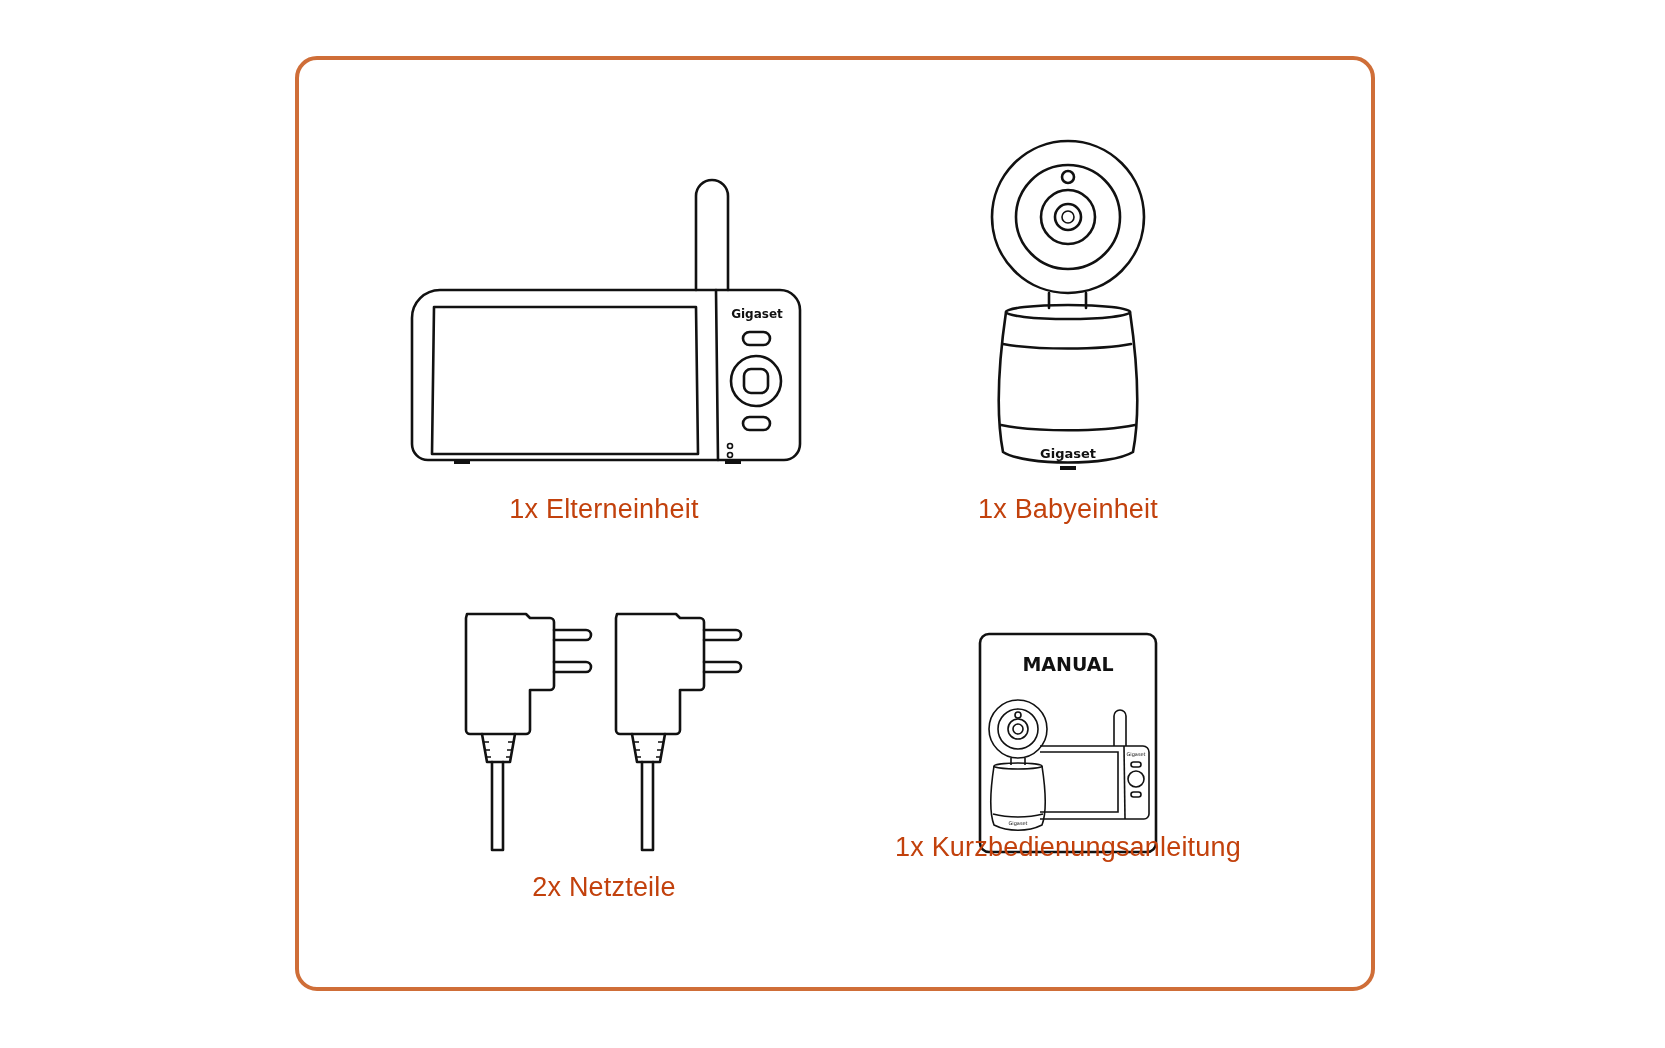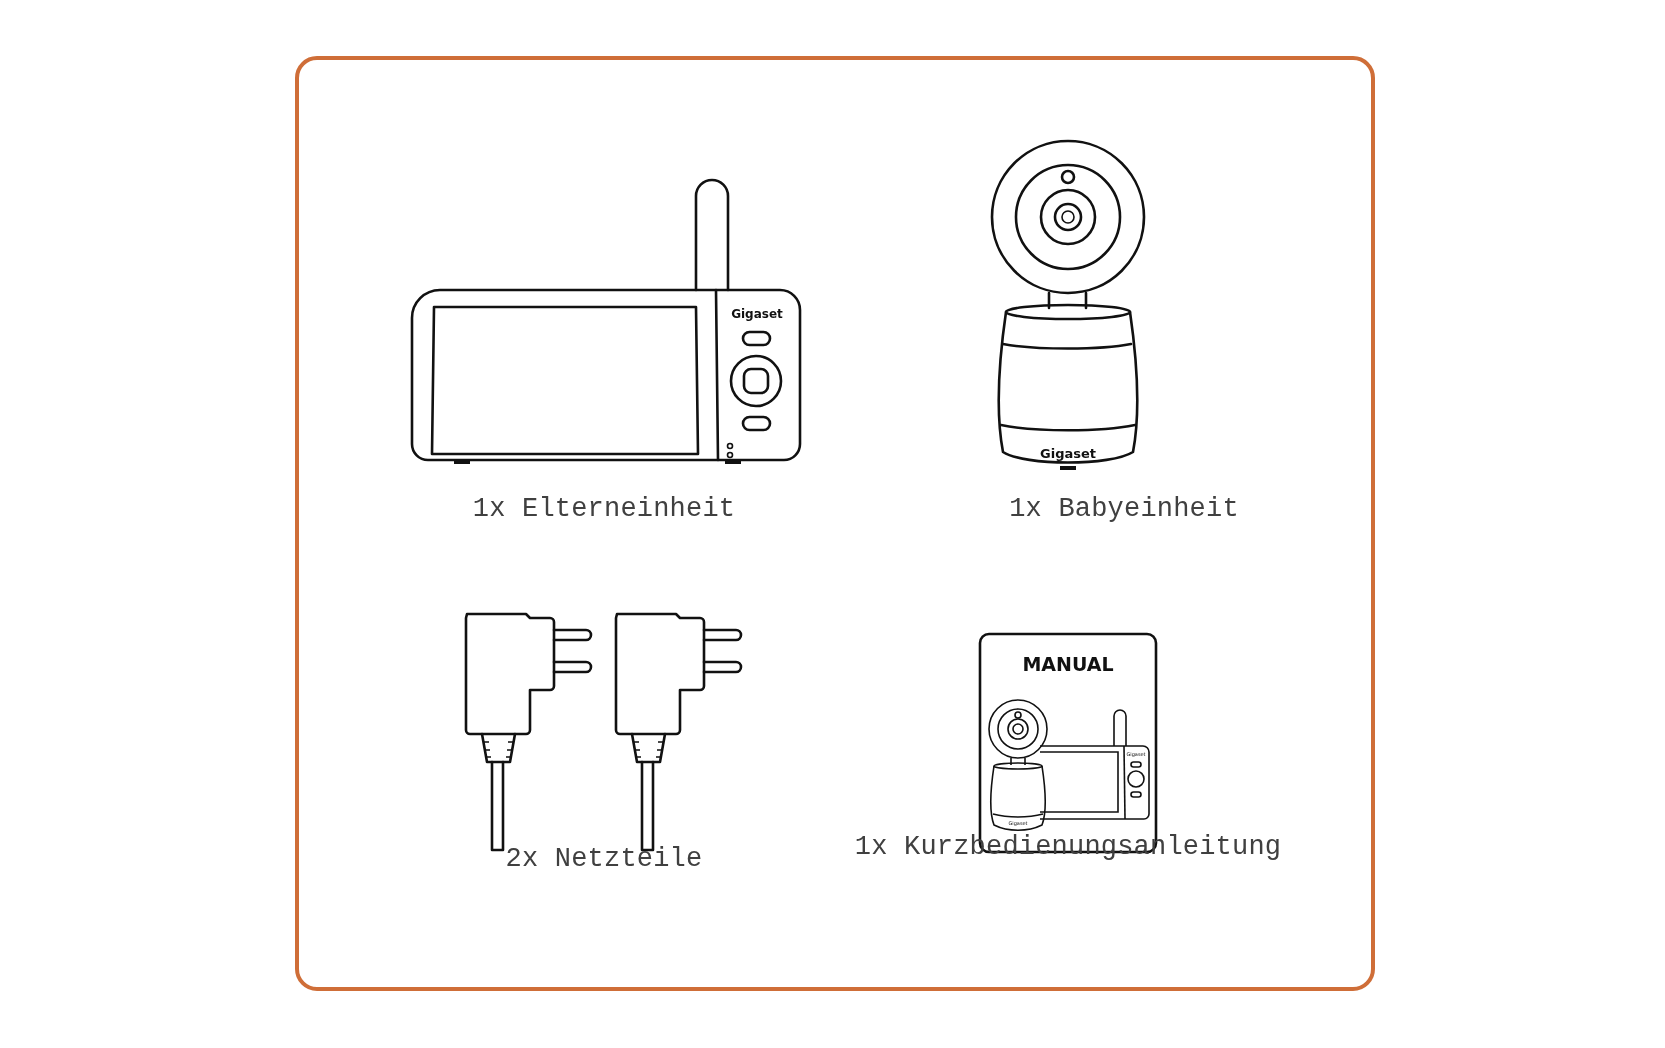--- a/index.html
+++ b/index.html
@@ -1,21 +1,21 @@
 <!DOCTYPE html>
 <html><head>
 <meta charset="utf-8">
 <style>
   html, body { margin:0; padding:0; background:#ffffff; }
   body { width:1665px; height:1048px; position:relative; overflow:hidden;
          font-family:"Liberation Sans", "DejaVu Sans", sans-serif; }
   .frame { position:absolute; left:295px; top:56px; width:1080px; height:935px;
            border:4px solid #cf6e38; border-radius:22px; box-sizing:border-box; }
-  .cap { position:absolute; font-size:27px; color:#404040; white-space:nowrap;
-         transform:translateX(-50%); letter-spacing:0.2px;font-family:Liberation Mono, monospace; }
+  .cap { position:absolute; font-size:27px; color:#c2410c; white-space:nowrap;
+         transform:translateX(-50%); letter-spacing:0.2px; }
   svg { position:absolute; overflow:visible; }
   .ln { fill:none; stroke:#111; stroke-width:2.6; stroke-linejoin:round; stroke-linecap:round; }
   .lnt { fill:none; stroke:#111; stroke-width:1.6; }
   .brand { font-family:"DejaVu Sans", sans-serif; font-weight:bold; fill:#111; }
 </style>
 </head>
 <body>
 
 <div class="frame"></div>
 
@@ -44,39 +44,39 @@
   <circle class="lnt" cx="83" cy="57" r="6"></circle>
   <circle class="ln" cx="83" cy="17" r="6"></circle>
   <path class="ln" d="M64 133 V148 M101 133 V148"></path>
   <ellipse class="ln" cx="83" cy="152" rx="62" ry="7"></ellipse>
   <path class="ln" d="M21 152 C14 200 10 250 18 292 C40 306 126 306 148 292 C156 250 152 200 145 152"></path>
   <path class="ln" d="M18 184 C50 190 116 190 146 184"></path>
   <path class="ln" d="M16 265 C50 272 116 272 150 265"></path>
   <text class="brand" x="83" y="298" font-size="13" text-anchor="middle">Gigaset</text>
   <rect x="75" y="306" width="16" height="4" fill="#111"></rect>
 </svg>
-<div class="cap" style="left:1124px;top:494px">1x Babyeinheit</div>
+<div class="cap" style="left:1068px;top:494px">1x Babyeinheit</div>
 
 <svg style="left:462px;top:610px;width:280px;height:245px" viewBox="0 0 280 245">
   <g>
     <path class="ln" d="M5 4 H64 L68 8 H88 a4 4 0 0 1 4 4 V76 a4 4 0 0 1 -4 4 H68 V120 a4 4 0 0 1 -4 4 H8 a4 4 0 0 1 -4 -4 V8 Z"></path>
     <path class="ln" d="M92 20 H124 a5 5 0 0 1 0 10 H92 M92 52 H124 a5 5 0 0 1 0 10 H92"></path>
     <path class="ln" d="M20 124 L25 152 H48 L53 124"></path>
     <path class="lnt" d="M21 132 H27 M22 140 H28 M23 147 H29 M52 132 H46 M51 140 H45 M50 147 H44"></path>
     <path class="ln" d="M30 152 V240 H41 V152"></path>
   </g>
   <g transform="translate(150,0)">
     <path class="ln" d="M5 4 H64 L68 8 H88 a4 4 0 0 1 4 4 V76 a4 4 0 0 1 -4 4 H68 V120 a4 4 0 0 1 -4 4 H8 a4 4 0 0 1 -4 -4 V8 Z"></path>
     <path class="ln" d="M92 20 H124 a5 5 0 0 1 0 10 H92 M92 52 H124 a5 5 0 0 1 0 10 H92"></path>
     <path class="ln" d="M20 124 L25 152 H48 L53 124"></path>
     <path class="lnt" d="M21 132 H27 M22 140 H28 M23 147 H29 M52 132 H46 M51 140 H45 M50 147 H44"></path>
     <path class="ln" d="M30 152 V240 H41 V152"></path>
   </g>
 </svg>
-<div class="cap" style="left:604px;top:844px">2x Netzteile</div>
+<div class="cap" style="left:604px;top:872px">2x Netzteile</div>
 
 <svg style="left:978px;top:632px;width:180px;height:222px" viewBox="0 0 180 222">
   <rect class="ln" x="2" y="2" width="176" height="218" rx="9"></rect>
   <text x="90" y="39" font-size="19" font-weight="bold" text-anchor="middle" fill="#111" font-family="DejaVu Sans, sans-serif">MANUAL</text>
   <path class="lnt" d="M136 114 V84 a6 6 0 0 1 12 0 V114"></path>
   <path class="lnt" d="M62 114 H165 a6 6 0 0 1 6 6 V182 a5 5 0 0 1 -5 5 H62"></path>
   <path class="lnt" d="M62 120 H140 V180 H62"></path>
   <line class="lnt" x1="146" y1="114" x2="147" y2="187"></line>
   <text x="158" y="124" font-size="5" text-anchor="middle" fill="#111" font-family="DejaVu Sans, sans-serif">Gigaset</text>
   <rect class="lnt" x="153" y="130" width="10" height="5" rx="2.5"></rect>

